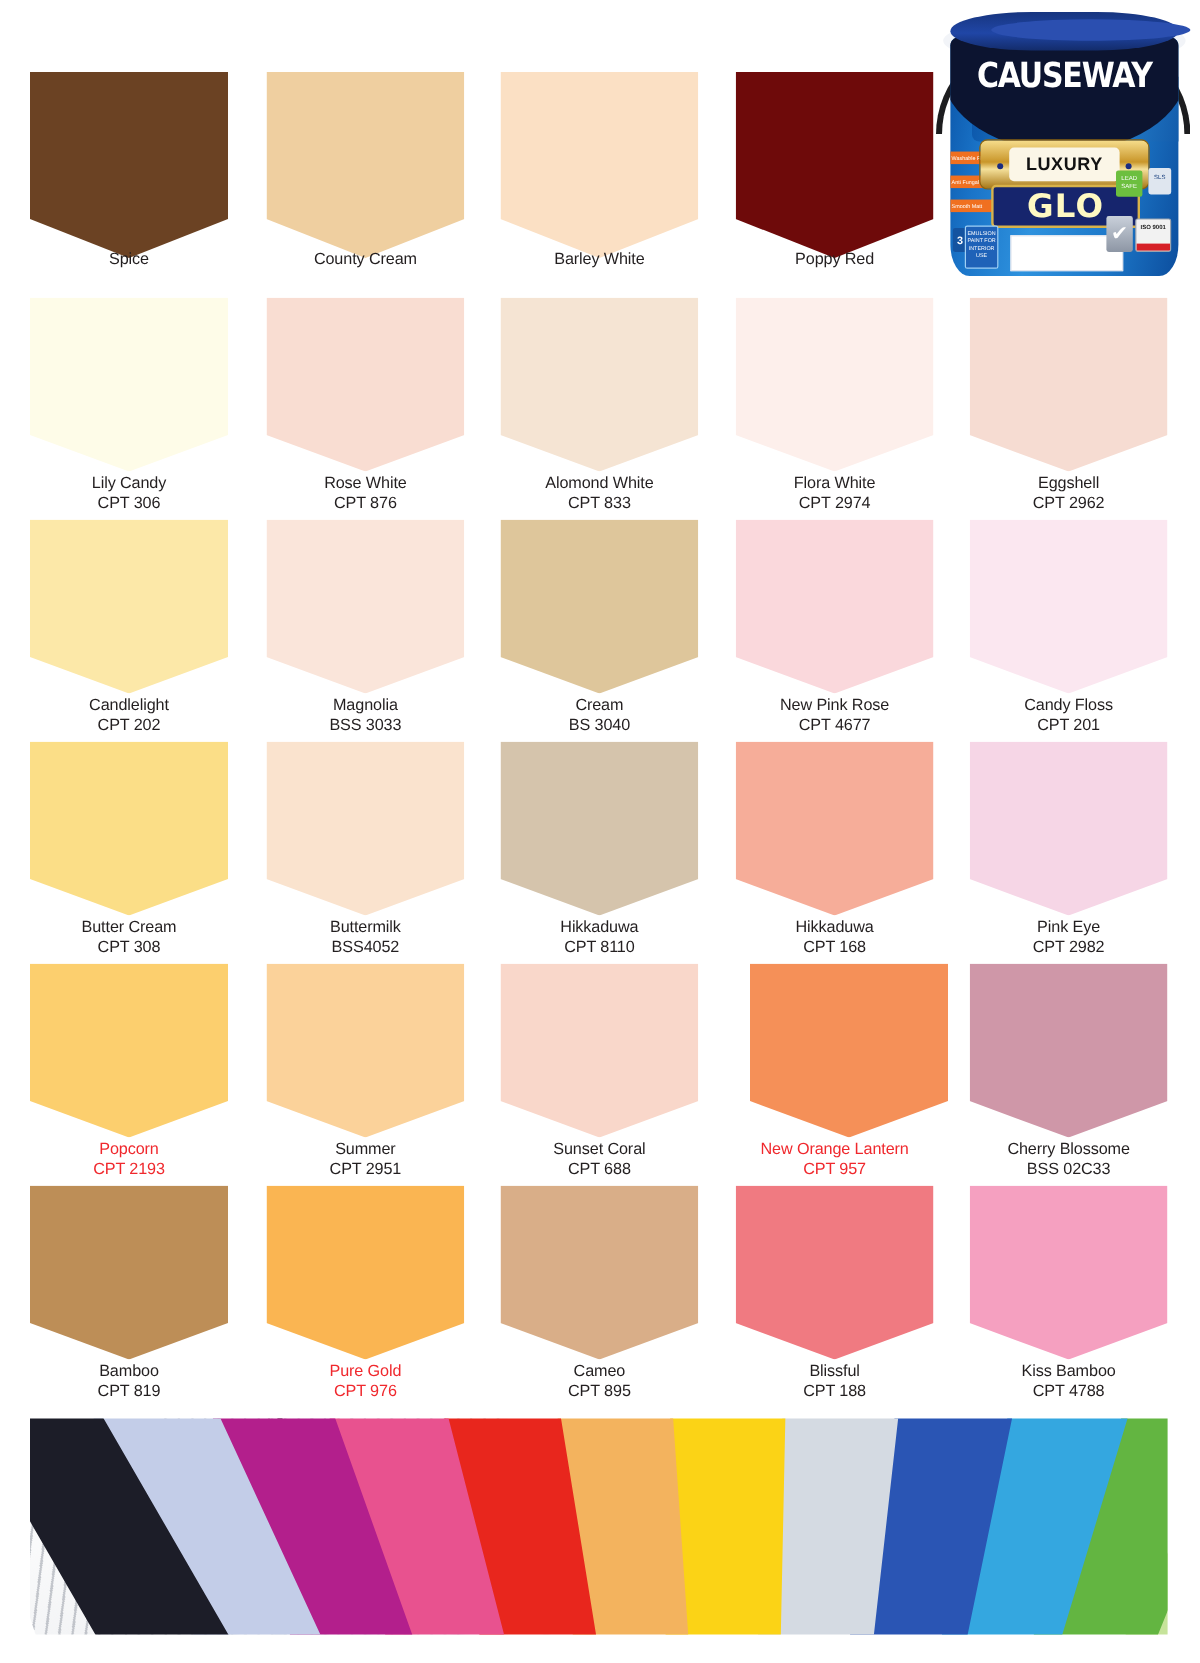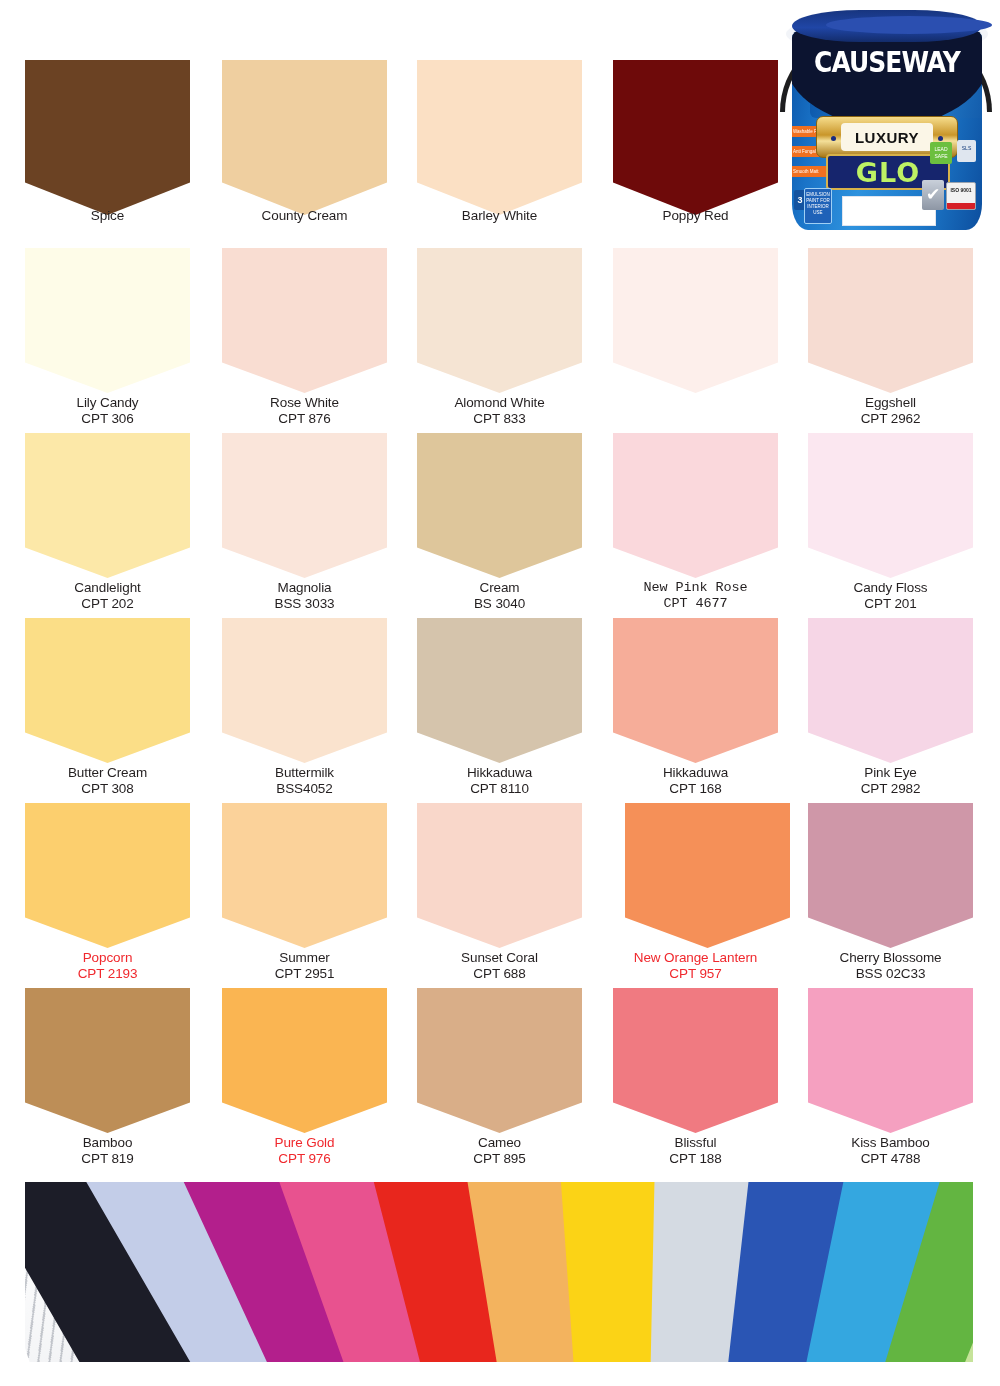--- a/index.html
+++ b/index.html
@@ -153,21 +153,21 @@
     width: 124px; height: 36px;
     background: #16256d;
     border: 2px solid #d8b24a;
     border-radius: 4px;
     display: flex; align-items: center; justify-content: center;
   }
   #paint-can .glo-text {
     font-family: "DejaVu Sans", sans-serif;
     font-weight: bold;
     font-size: 27px;
-    color: #bef264;
+    color: #fef9c3;
     letter-spacing: 1px;
     line-height: 27px;
   }
   #paint-can .white-label {
     position: absolute;
     left: 50px; top: 166px;
     width: 94px; height: 30px;
     background: #ffffff;
     border: 1px solid #dfe4ee;
   }
@@ -344,20 +344,24 @@
     </div>
     <div class="swatch-cell" style="left: 417px; top: 248px;">
       <div class="chip" style="background: rgb(245, 228, 211);"></div>
       <div class="caption" style="position: absolute; left: 0px; top: 144px;">
         <span class="cname">Alomond White</span>
         <span class="ccode">CPT 833</span>
       </div>
     </div>
     <div class="swatch-cell" style="left: 613px; top: 248px;">
       <div class="chip" style="background: rgb(253, 239, 235);"></div>
+      <div class="caption" style="position: absolute; left: 0px; top: 144px;">
+        <span class="cname">Flora White</span>
+        <span class="ccode">CPT 2974</span>
+      </div>
     </div>
     <div class="swatch-cell" style="left: 808px; top: 248px;">
       <div class="chip" style="background: rgb(246, 220, 210);"></div>
       <div class="caption" style="position: absolute; left: 0px; top: 144px;">
         <span class="cname">Eggshell</span>
         <span class="ccode">CPT 2962</span>
       </div>
     </div>
     <div class="swatch-cell" style="left: 25px; top: 433px;">
       <div class="chip" style="background: rgb(252, 232, 168);"></div>
@@ -375,21 +379,21 @@
     </div>
     <div class="swatch-cell" style="left: 417px; top: 433px;">
       <div class="chip" style="background: rgb(222, 198, 155);"></div>
       <div class="caption" style="position: absolute; left: 0px; top: 144px;">
         <span class="cname">Cream</span>
         <span class="ccode">BS 3040</span>
       </div>
     </div>
     <div class="swatch-cell" style="left: 613px; top: 433px;">
       <div class="chip" style="background: rgb(250, 216, 220);"></div>
-      <div class="caption" style="position: absolute; left: 0px; top: 144px; font-family: Liberation Mono, monospace;">
+      <div class="caption" style="position: absolute; left: 0px; top: 144px;">
         <span class="cname">New Pink Rose</span>
         <span class="ccode">CPT 4677</span>
       </div>
     </div>
     <div class="swatch-cell" style="left: 808px; top: 433px;">
       <div class="chip" style="background: rgb(251, 231, 240);"></div>
       <div class="caption" style="position: absolute; left: 0px; top: 144px;">
         <span class="cname">Candy Floss</span>
         <span class="ccode">CPT 201</span>
       </div>

